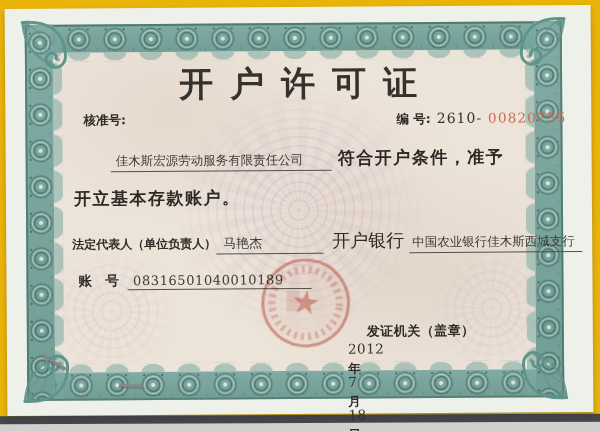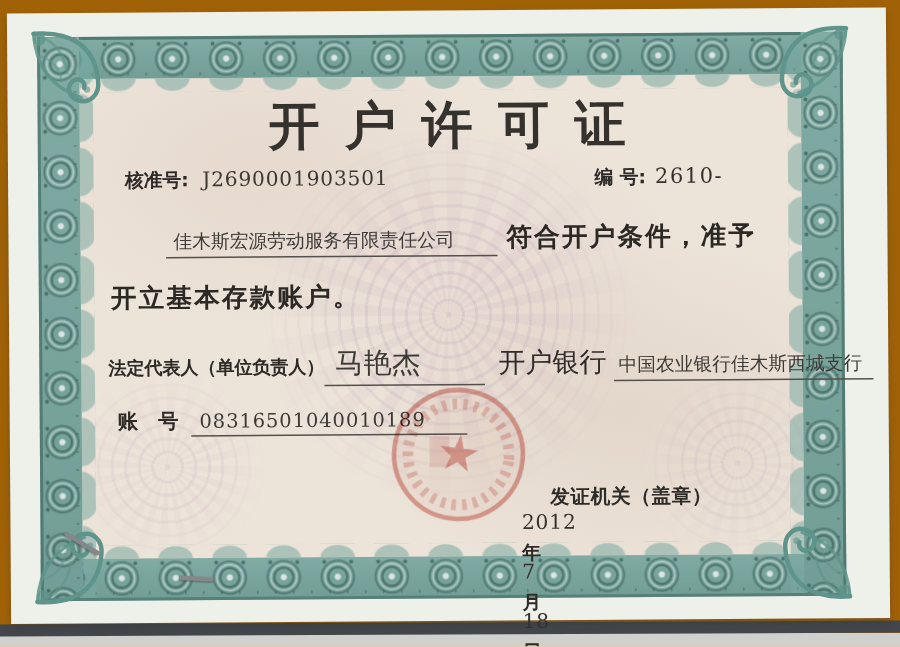--- a/index.html
+++ b/index.html
@@ -1,17 +1,17 @@
 <!DOCTYPE html>
 <html style="--teal: #76a49c; --teal-dark: #44786e; --paper-margin: #eef0ea; --paper-field: #ece3d9; --ink: #2e2b27; --value-ink: #3e3b37; --serial-red: #cd6a52; --seal-red: #c64f41; --watermark: #b99cb4; --desk-edge: #43464a; --desk: #d0d0cc;"><head>
 <meta charset="utf-8">
 <style>
   html,body{margin:0;padding:0;background:#f7f7f5;width:600px;height:431px;overflow:hidden;
     font-family:"DejaVu Sans","Liberation Sans",sans-serif;}
-  .photo{position:relative;width:600px;height:431px;background:#a16207;overflow:hidden;}
+  .photo{position:relative;width:600px;height:431px;background:#eab308;overflow:hidden;}
 
   
   .desk-edge{position:absolute;left:0;right:0;top:415px;height:8px;background:var(--desk-edge,#43464a);transform:rotate(-.25deg);}
   .desk{position:absolute;left:0;right:0;top:422px;height:9px;background:var(--desk,#d0d0cc);}
 
   
   .paper{position:absolute;left:6px;top:7px;width:586px;height:407px;
     background:var(--paper-margin,#eef0ea);transform:rotate(-.4deg);
     box-shadow:0 3px 5px rgba(50,52,54,.35);}
 
@@ -84,21 +84,21 @@
   .serial-red{font-size:13.5px;letter-spacing:1.2px;color:var(--serial-red,#cd6a52);}
   .apprval{font-size:13.5px;letter-spacing:.5px;color:#3b3834;}
   .big{font-weight:700;font-size:17px;letter-spacing:1.5px;color:#2c2925;}
   .row{display:flex;align-items:baseline;}
   .l-body1{left:99px;top:140px;}
   .fill{border-bottom:1px solid #55504b;color:var(--value-ink,#3e3b37);}
   .company{width:216px;font-size:12.5px;padding:0 0 1px 5px;margin:0 6px;}
   .l-body2{left:68px;top:179px;}
   .l-rep{left:66px;top:222px;}
   .rep-lbl{font-weight:700;font-size:12px;letter-spacing:0;}
-  .rep-name{width:100px;font-size:19px;padding:0 0 1px 7px;margin-right:9px;}
+  .rep-name{width:100px;font-size:13px;padding:0 0 1px 7px;margin-right:9px;}
   .bank-name{width:170px;font-size:12.5px;padding:0 0 1px 3px;margin-left:5px;}
   .l-acct{left:72px;top:264px;}
   .acct-lbl{font-weight:700;font-size:13.5px;text-align:center;}
   .acct-num{width:178px;font-size:13px;letter-spacing:.6px;padding:0 0 1px 6px;margin-left:8px;}
   .l-issuer{left:360px;top:316px;font-weight:700;font-size:13px;letter-spacing:.5px;}
   .l-date{left:336px;top:338px;flex-direction:column;}
   .dnum{font-family:"DejaVu Serif","Liberation Serif",serif;font-size:13.5px;position:relative;top:-4px;
     color:#35322e;letter-spacing:.5px;}
   .dunit{font-weight:700;font-size:12.5px;margin:0 1px 0 5px;color:#2d2a27;}
 
@@ -154,26 +154,26 @@
         <use href="#flourish"></use>
       </svg>
     <svg class="corner c-br" viewBox="0 0 60 60">
         <use href="#flourish"></use>
       </svg>
 
     <div class="txt title">开户许可证</div>
 
     <div class="txt meta m-approval">
       <span class="lbl">核准号:</span>
-      <span class="serif apprval">J2690001903501</span>
     </div>
 
     <div class="txt meta m-serial">
       <span class="lbl">编 号:</span>
       <span class="serial-prefix serif">2610-</span>
+      <span class="serial-red serif">00820755</span>
     </div>
 
     <div class="txt row l-body1">
       <span class="fill company">佳木斯宏源劳动服务有限责任公司</span>
       <span class="big">符合开户条件，准予</span>
     </div>
 
     <div class="txt l-body2 big">开立基本存款账户。</div>
 
     <div class="txt row l-rep">

